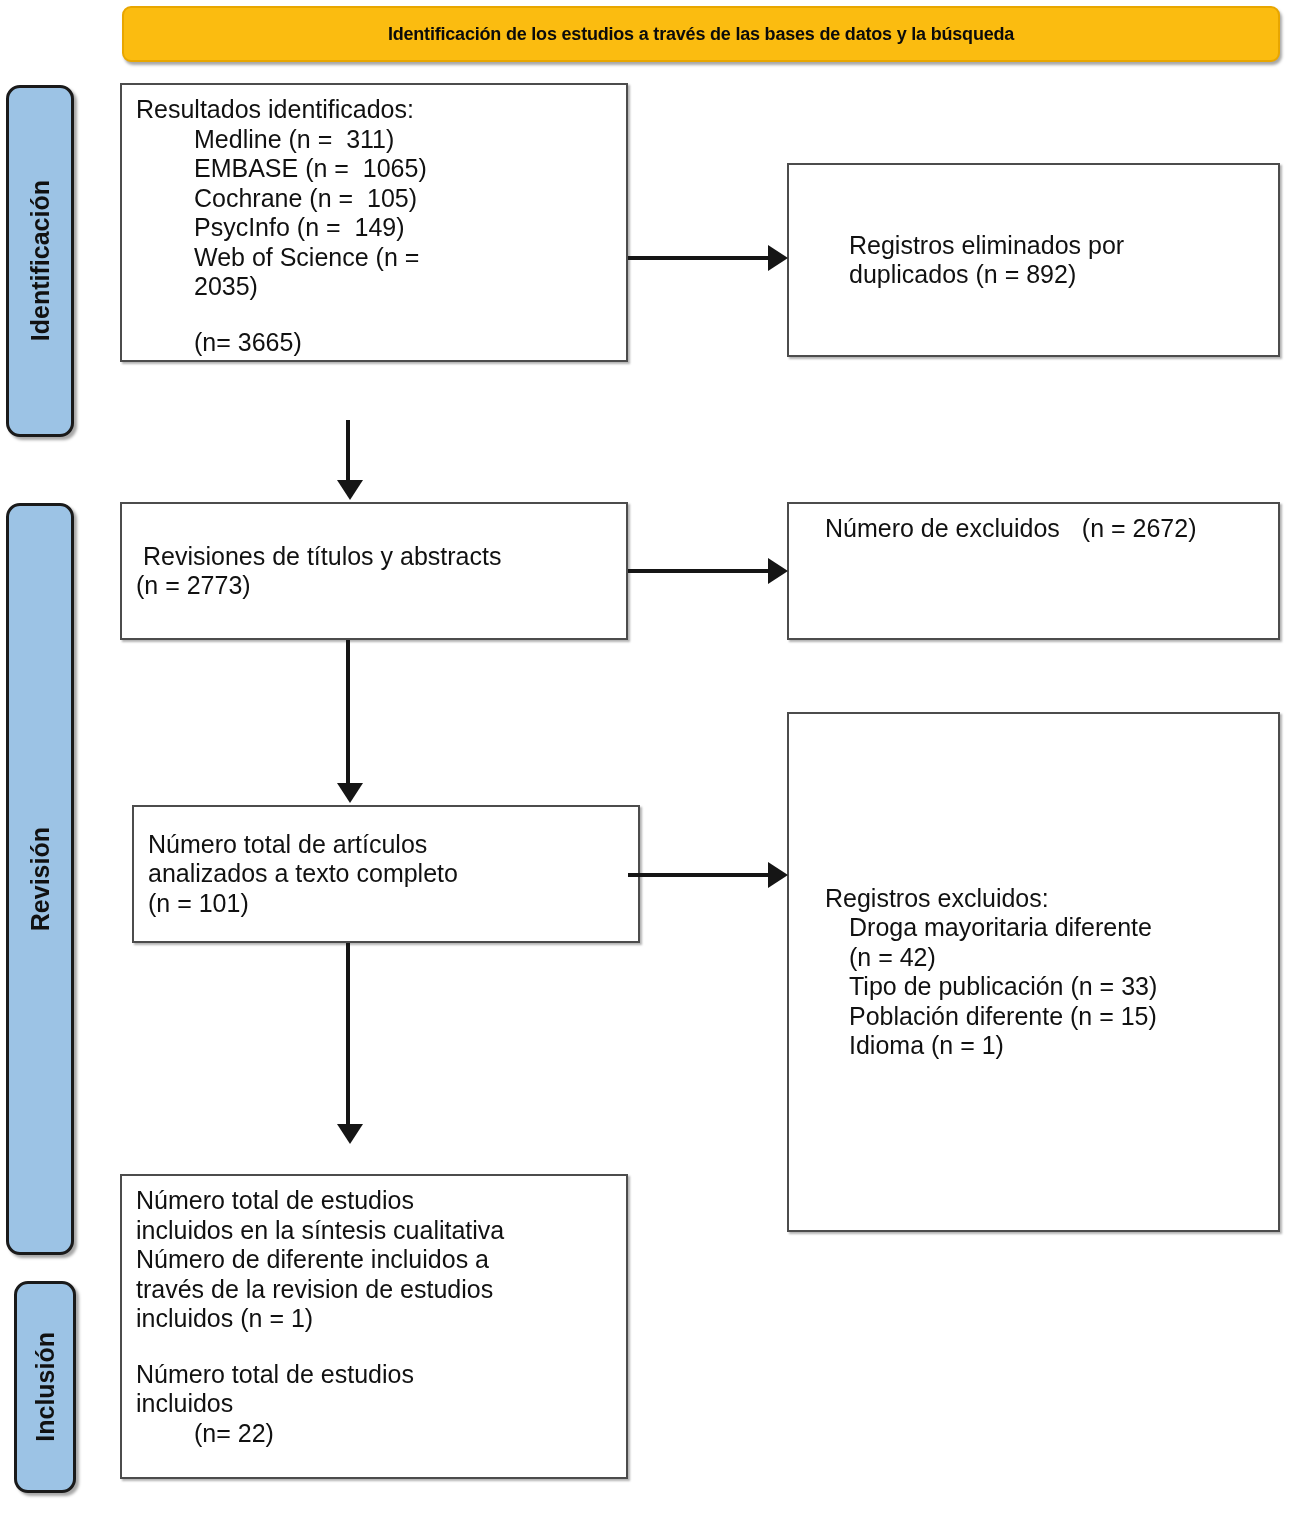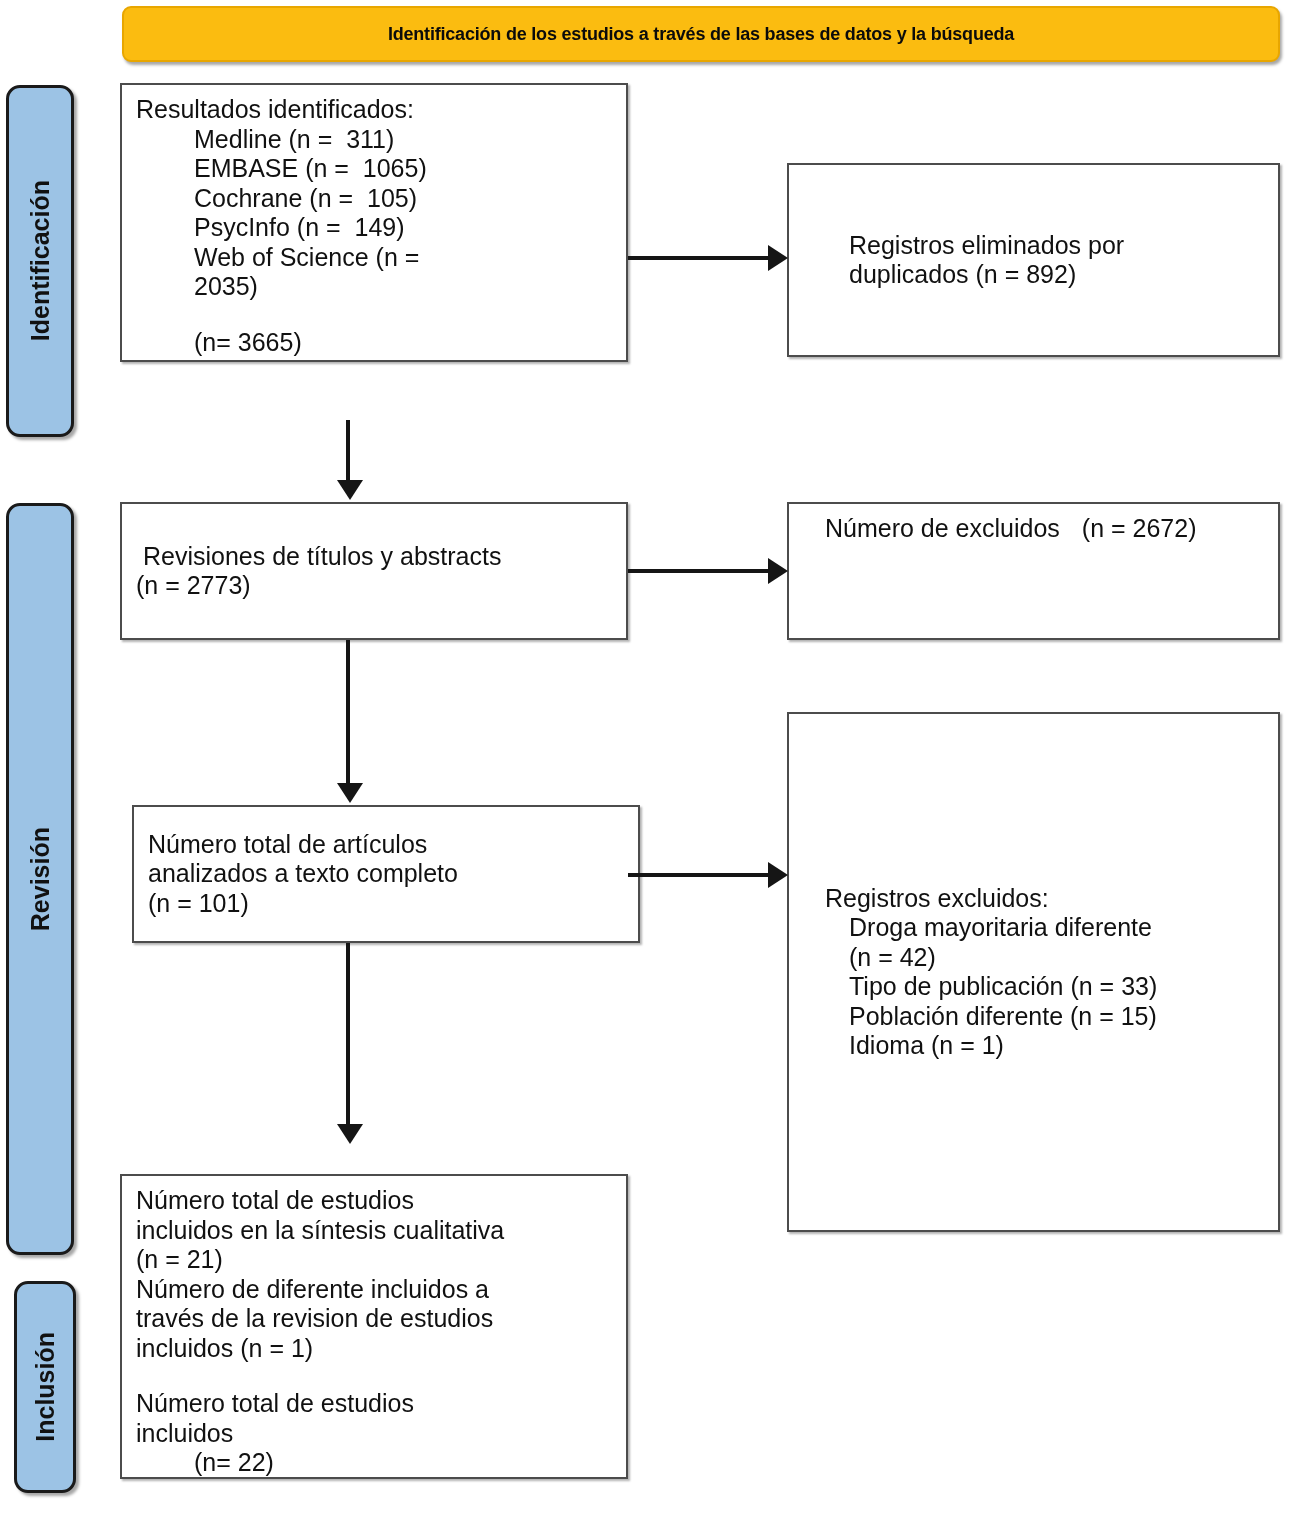--- a/index.html
+++ b/index.html
@@ -195,21 +195,20 @@
       <div class="line indent-md">(n = 42)</div>
       <div class="line indent-md">Tipo de publicación (n = 33)</div>
       <div class="line indent-md">Población diferente (n = 15)</div>
       <div class="line indent-md">Idioma (n = 1)</div>
     </div>
   </div>
 
   <div class="flowbox" id="box-incluidos">
     <div class="line">Número total de estudios</div>
     <div class="line">incluidos en la síntesis cualitativa</div>
-    <div class="line">(n = 21)</div>
     <div class="line">Número de diferente incluidos a</div>
     <div class="line">través de la revision de estudios</div>
     <div class="line">incluidos (n = 1)</div>
     <div class="line blank"></div>
     <div class="line">Número total de estudios</div>
     <div class="line">incluidos</div>
     <div class="line indent">(n= 22)</div>
   </div>
 
   <div class="conn vline" id="v1"></div>

